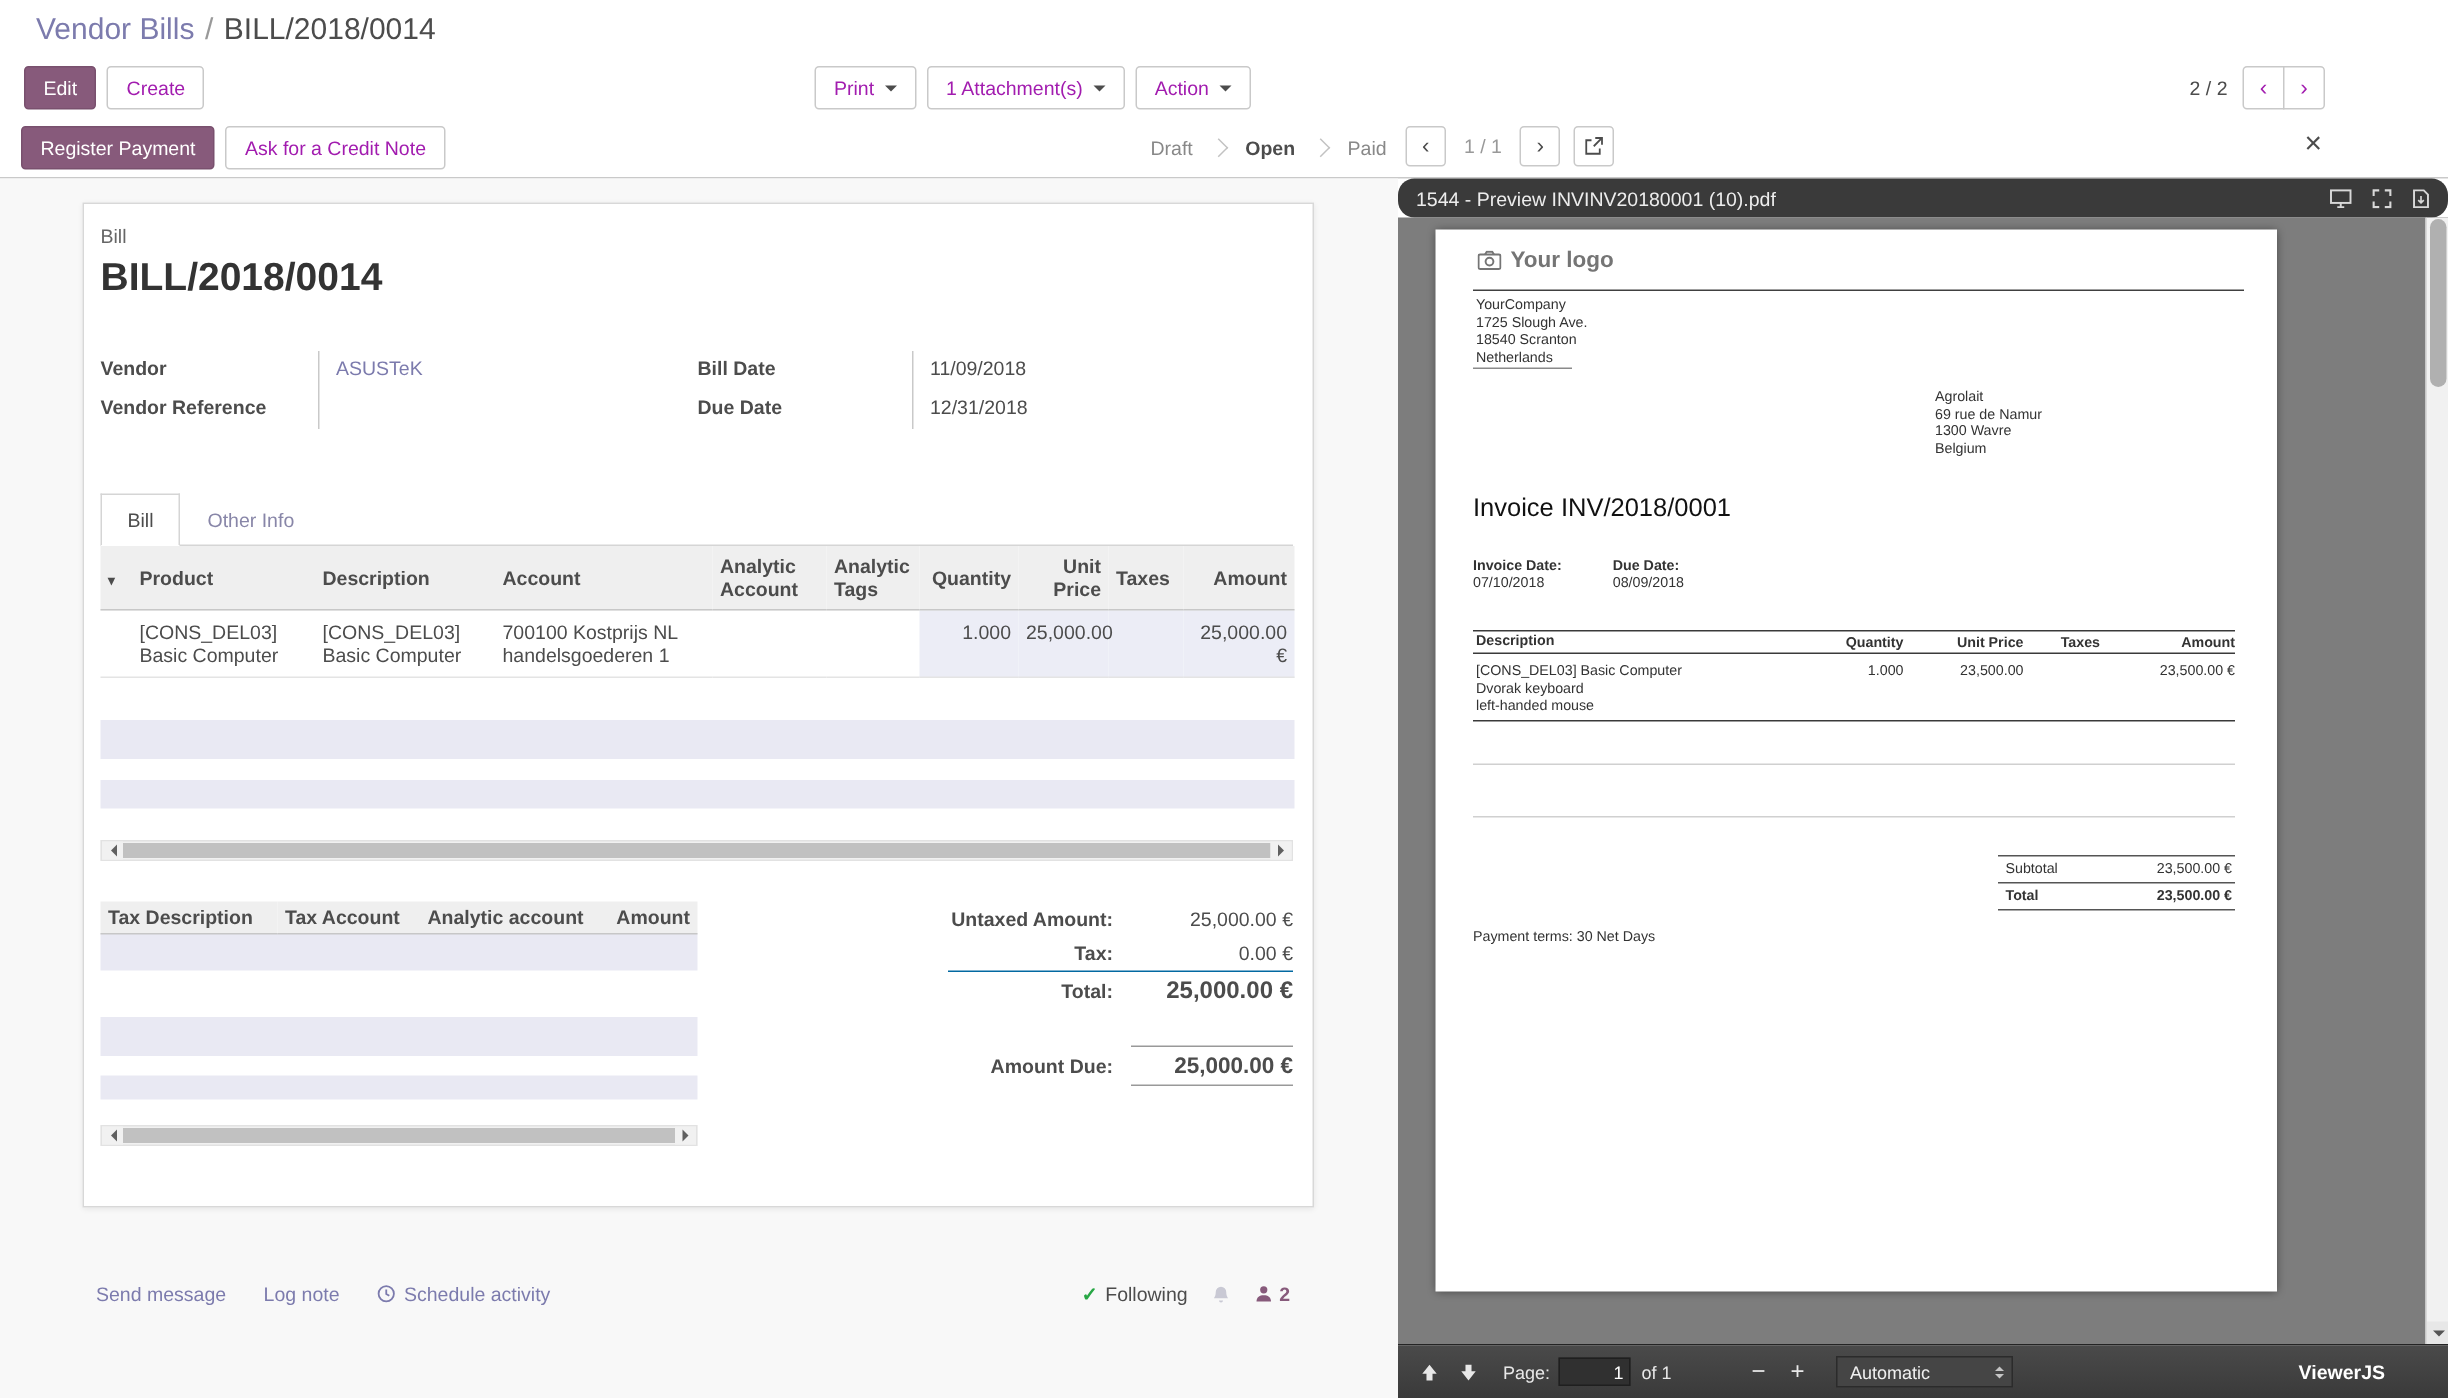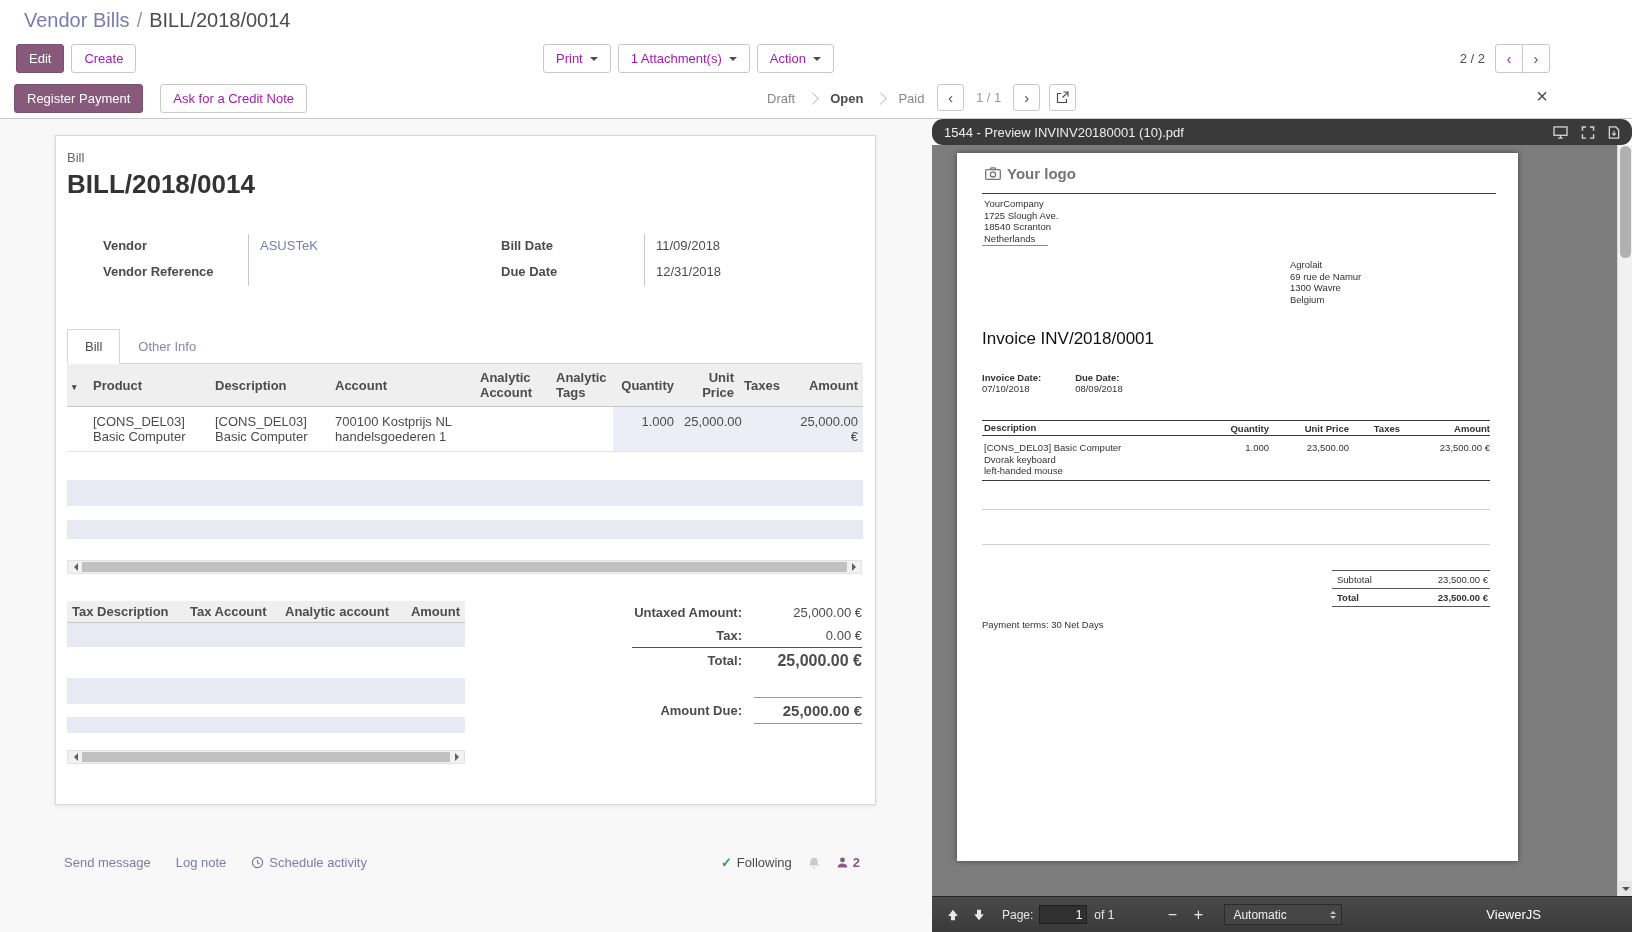--- a/index.html
+++ b/index.html
@@ -25,40 +25,40 @@
 
   .left-buttons { position:absolute; left:16px; top:4px; display:flex; gap:7px; }
   .center-buttons { position:absolute; left:543px; top:4px; display:flex; gap:7px; }
   .pager { position:absolute; right:82px; top:4px; display:flex; align-items:center; gap:10px; }
   .pager-count { color:#4c4c4c; }
   .btn-group { display:flex; }
   .btn-group .btn { border-radius:0; width:28px; padding:0; font-size:15px; }
   .btn-group .btn:first-child { border-radius:3px 0 0 3px; }
   .btn-group .btn:last-child { border-radius:0 3px 3px 0; margin-left:-1px; }
 
-  .status-left { position:absolute; left:14px; top:6px; display:flex; gap:17px; }
+  .status-left { position:absolute; left:14px; top:6px; display:flex; gap:7px; }
   .statusbar { position:absolute; left:765px; top:0; height:40px; display:flex; align-items:center; }
   .sb-state { font-size:13px; color:#888; padding:0 2px; cursor:pointer; }
   .sb-state.active { color:#4c4c4c; font-weight:bold; }
   .sb-sep { width:9px; height:9px; border-top:1px solid #c2c2c2; border-right:1px solid #c2c2c2; transform:rotate(45deg); margin:0 11px; }
 
   .attach-nav { position:absolute; left:937px; top:6px; display:flex; align-items:center; gap:9px; }
   .nav-btn { width:27px; height:27px; display:inline-flex; align-items:center; justify-content:center;
              border:1px solid #c9c9c9; background:#fff; border-radius:3px; cursor:pointer; font-size:15px; color:#4c4c4c; }
   .attach-count { color:#999; margin:0 3px; }
   .close-preview { position:absolute; right:84px; top:8px; font-size:20px; color:#4c4c4c; cursor:pointer; line-height:20px; }
 
   
   .main-left { position:absolute; left:0; top:119px; width:932px; bottom:0; background:#f8f8f8; overflow:hidden; }
   .sheet { position:absolute; left:55px; top:16px; width:821px; height:670px; background:#fff;
            border:1px solid #d8d8d8; box-shadow:0 1px 4px rgba(0,0,0,.08); padding:14px 13px 0 11px; }
   .bill-type { font-size:13px; color:#666; }
   .bill-title { font-size:26px; font-weight:bold; color:#333; margin:4px 0 34px 0; }
 
-  .field-groups { display:flex; margin-bottom:42px;margin-left:36px; }
+  .field-groups { display:flex; margin-bottom:42px; }
   .fg { display:grid; grid-template-rows:26px 26px; }
   .fg-left { width:398px; grid-template-columns:145px 1fr; }
   .fg-right { flex:1; display:grid; grid-template-columns:143px 1fr; grid-template-rows:26px 26px; }
   .flabel { font-weight:bold; color:#4c4c4c; padding-top:4px; }
   .fval { border-left:1px solid #c9c9c9; padding:4px 0 0 11px; color:#4c4c4c; }
   .fval a { color:#7c7bad; text-decoration:none; cursor:pointer; }
 
   .nav-tabs { display:flex; border-bottom:1px solid #d5d5d5; }
   .tab { padding:9px 17px; font-size:13px; color:#8886a8; cursor:pointer; position:relative; top:1px; border:1px solid transparent; }
   .tab.active { background:#fff; border-color:#d5d5d5; border-bottom-color:#fff; color:#4c4c4c; }
@@ -150,21 +150,21 @@
   .tb-input { width:48px; height:19px; background:#303030; border:1px solid #1f1f1f; color:#fff; text-align:right;
               font-size:12px; padding:0 4px; font-family:inherit; }
   .tb-of { margin-left:7px; }
   .tb-zoom { margin-left:48px; display:flex; gap:6px; }
   .tb-zbtn { width:20px; height:20px; display:flex; align-items:center; justify-content:center; font-size:16px; cursor:pointer; color:#e8e8e8; }
   .tb-select { margin-left:16px; width:118px; height:21px; background:#454545; border:1px solid #2b2b2b; display:flex;
                align-items:center; padding:0 18px 0 8px; position:relative; cursor:pointer; color:#f0f0f0; }
   .sel-arrows { position:absolute; right:5px; top:3px; display:flex; flex-direction:column; gap:2px; }
   .tri-up { width:0; height:0; border:3.5px solid transparent; border-bottom-color:#c5c5c5; }
   .tri-dn { width:0; height:0; border:3.5px solid transparent; border-top-color:#c5c5c5; }
-  .tb-brand { margin-left:auto; margin-right:83px; font-weight:normal; color:#fff; font-size:13px; cursor:pointer; }
+  .tb-brand { margin-left:auto; margin-right:34px; font-weight:bold; color:#fff; font-size:13px; cursor:pointer; }
 </style>
 </head>
 <body>
 
 <div id="app">
 
   <div class="control-panel">
     <div class="row-breadcrumb">
       <a>Vendor Bills</a>
       <span class="bc-sep">/</span>

